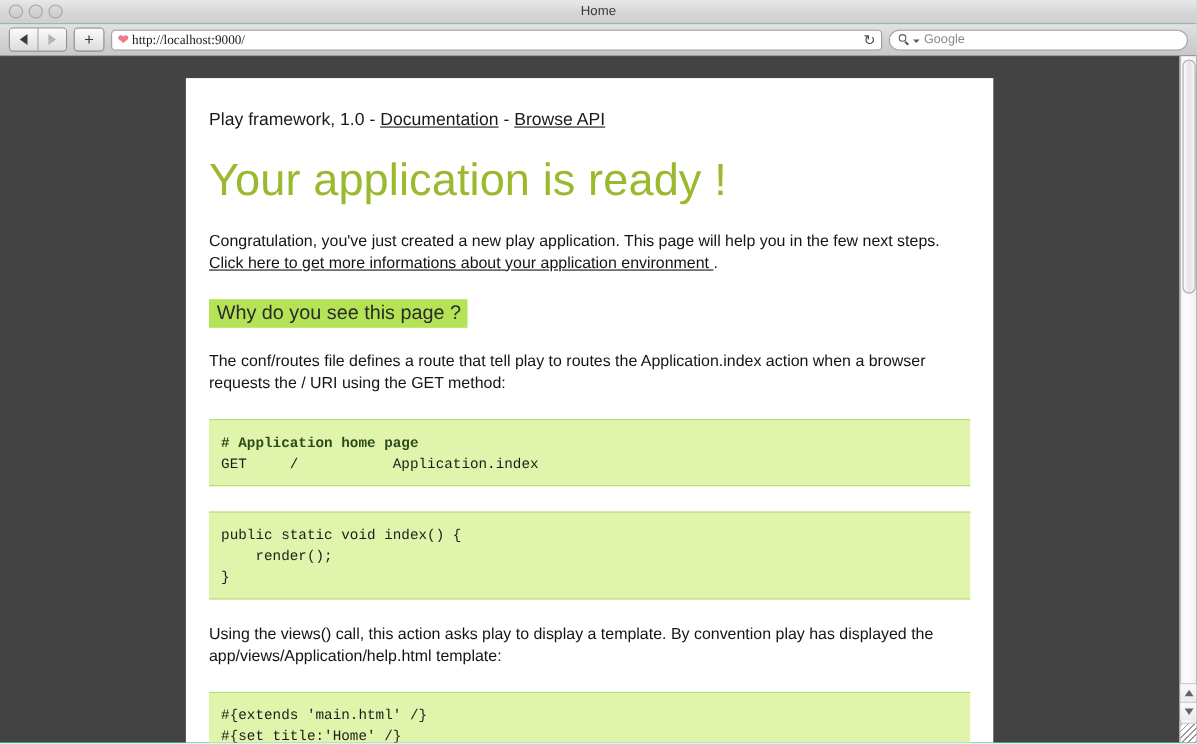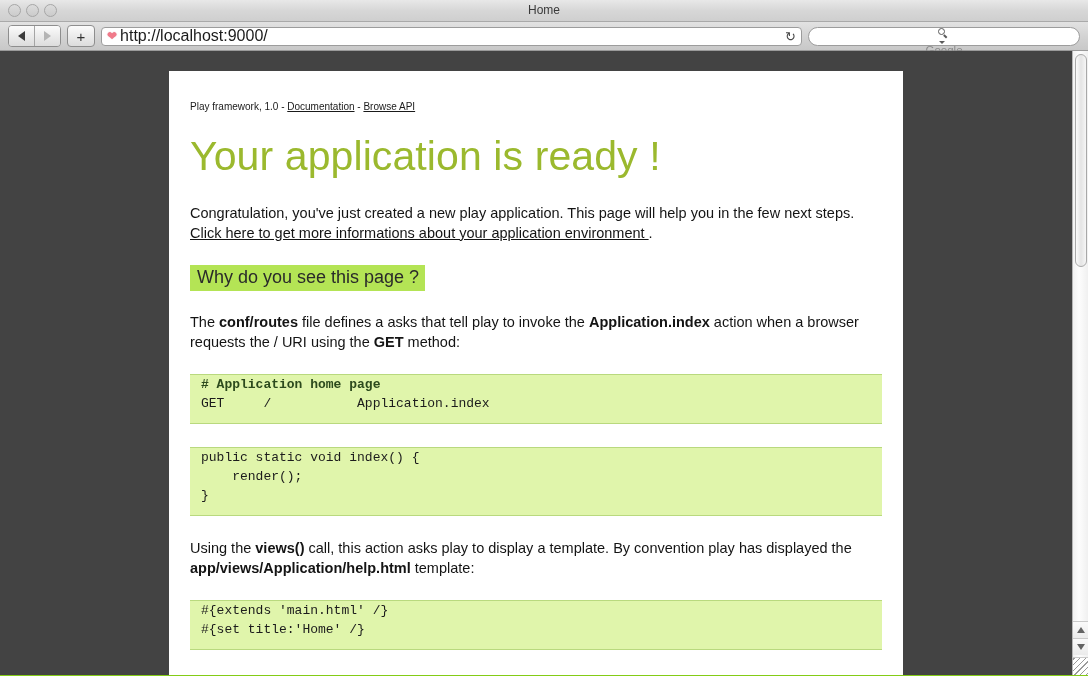--- a/index.html
+++ b/index.html
@@ -12,21 +12,21 @@
     height: 676px;
     overflow: hidden;
     font-family: "Liberation Sans", sans-serif;
   }
 
   
   .window {
     position: relative;
     width: 1088px;
     height: 676px;
-    background: #84cc16;
+    background: #5eead4;
     overflow: hidden;
   }
 
   
   .titlebar {
     position: relative;
     height: 22px;
     background: linear-gradient(to bottom, #e8e8e8 0%, #d7d7d7 50%, #cfcfcf 100%);
     border-bottom: 1px solid #a9a9a9;
     box-sizing: border-box;
@@ -123,43 +123,42 @@
   }
   .heart {
     font-size: 12px;
     color: #f17a8a;
     margin-right: 3px;
     line-height: 1;
     text-shadow: 0 0 1px #d4596c;
   }
   .url-text {
     flex: 1;
-    font-size: 16px;
+    font-size: 12px;
     color: #1b1b1b;
     white-space: nowrap;
     overflow: hidden;
-    font-family: Liberation Sans, sans-serif;
+    font-family: Liberation Serif, serif;
   }
   .reload {
     font-size: 13px;
     color: #4a4a4a;
     margin-left: 4px;
     line-height: 1;
   }
   .searchbar {
     width: 272px;
     height: 19px;
     background: #ffffff;
     border: 1px solid #9c9c9c;
     border-radius: 10px;
     display: flex;
     align-items: center;
     padding: 0 8px;
     box-sizing: border-box;
-    flex-direction: column;
   }
   .mag {
     position: relative;
     width: 11px; height: 11px;
     margin-right: 2px;
     flex: none;
   }
   .mag .ring {
     position: absolute;
     left: 0; top: 0;
@@ -205,21 +204,21 @@
     top: 20px;
     width: 734px;
     bottom: -40px;
     background: #ffffff;
     padding: 30px 21px 0 21px;
     box-sizing: border-box;
     overflow: hidden;
   }
 
   .breadcrumb {
-    font-size: 10px;
+    font-size: 16px;
     color: #1a1a1a;
     margin-bottom: 21px;
     font-family: "Liberation Sans", sans-serif;
   }
   .breadcrumb a {
     color: #1a1a1a;
     text-decoration: underline;
   }
 
   h1.main-title {
@@ -235,39 +234,39 @@
     font-size: 14.5px;
     line-height: 19.5px;
     color: #141414;
     margin: 0 0 22px 0;
     font-family: "Liberation Sans", sans-serif;
   }
   p.body-text a {
     color: #141414;
     text-decoration: underline;
   }
-  p.body-text b { font-weight: bold; }
+  p.body-text b { font-weight: normal; }
 
   h2.section-title {
     display: inline-block;
     font-size: 18px;
     font-weight: normal;
     color: #2a2a2a;
     background: #b4e455;
     padding: 2px 6px 3px 7px;
     margin: 0 0 22px 0;
     font-family: "Liberation Sans", sans-serif;
   }
 
   pre.code {
     background: #e0f5ab;
     border-top: 1px solid #b9d97e;
     border-bottom: 1px solid #b9d97e;
     margin: 0 0 23px 0;
-    padding: 0 11px 10px 11px;
+    padding: 11px 11px 10px 11px;
     font-family: "Liberation Mono", monospace;
     font-size: 13px;
     line-height: 19px;
     color: #1c1c1c;
     white-space: pre;
     overflow: hidden;
   }
   pre.code .comment { color: #2c4a1d; font-weight: bold; }
 
   
@@ -375,21 +374,21 @@
     <div class="page">
 
       <div class="breadcrumb"><span>Play framework, 1.0 - </span><a href="#">Documentation</a><span> - </span><a href="#">Browse API</a></div>
 
       <h1 class="main-title">Your application is ready !</h1>
 
       <p class="body-text"><span>Congratulation, you've just created a new play application. This page will help you in the few next steps. </span><a href="#">Click here to get more informations about your application environment </a><span>.</span></p>
 
       <h2 class="section-title">Why do you see this page ?</h2>
 
-      <p class="body-text"><span>The </span><b>conf/routes</b><span> file defines a asks that tell play to invoke the </span><b>Application.index</b><span> action when a browser requests the / URI using the </span><b>GET</b><span> method:</span></p>
+      <p class="body-text"><span>The </span><b>conf/routes</b><span> file defines a route that tell play to routes the </span><b>Application.index</b><span> action when a browser requests the / URI using the </span><b>GET</b><span> method:</span></p>
 
       <pre class="code"><span class="comment"># Application home page</span>
 <span>GET     /           Application.index</span></pre>
 
 
       <pre class="code">public static void index() {
     render();
 }</pre>
 
       <p class="body-text"><span>Using the </span><b>views()</b><span> call, this action asks play to display a template. By convention play has displayed the </span><b>app/views/Application/help.html</b><span> template:</span></p>

